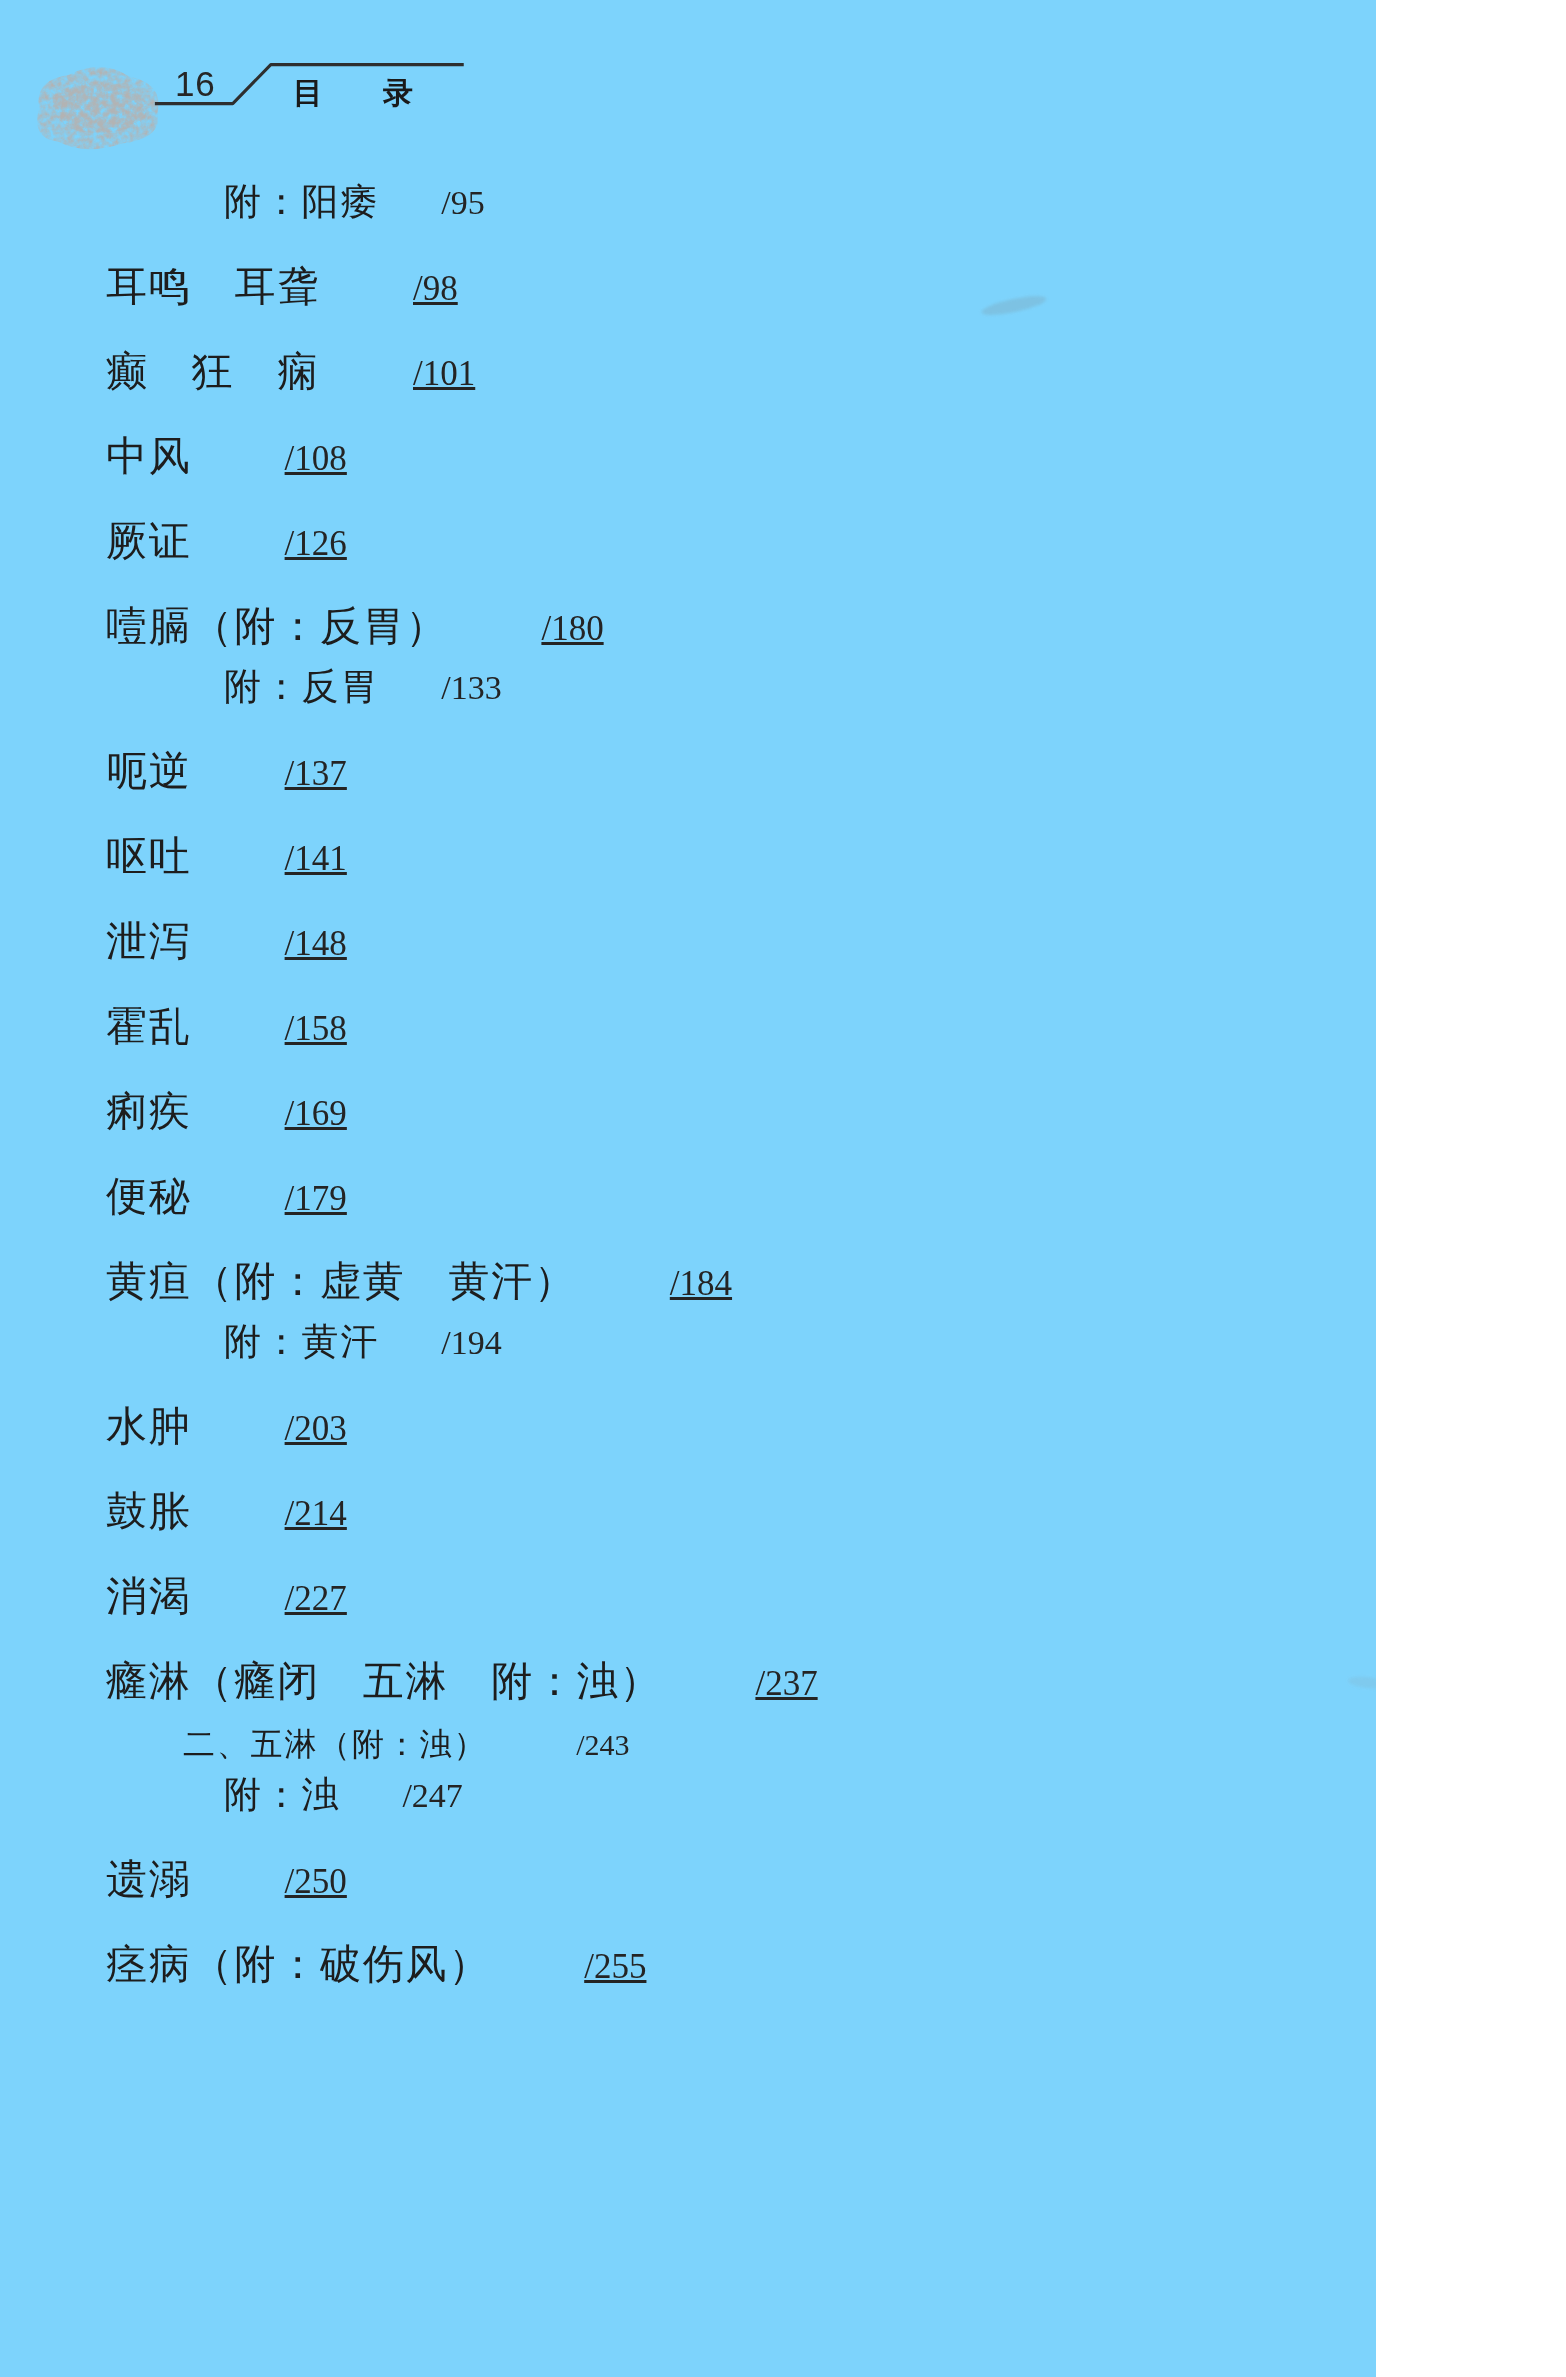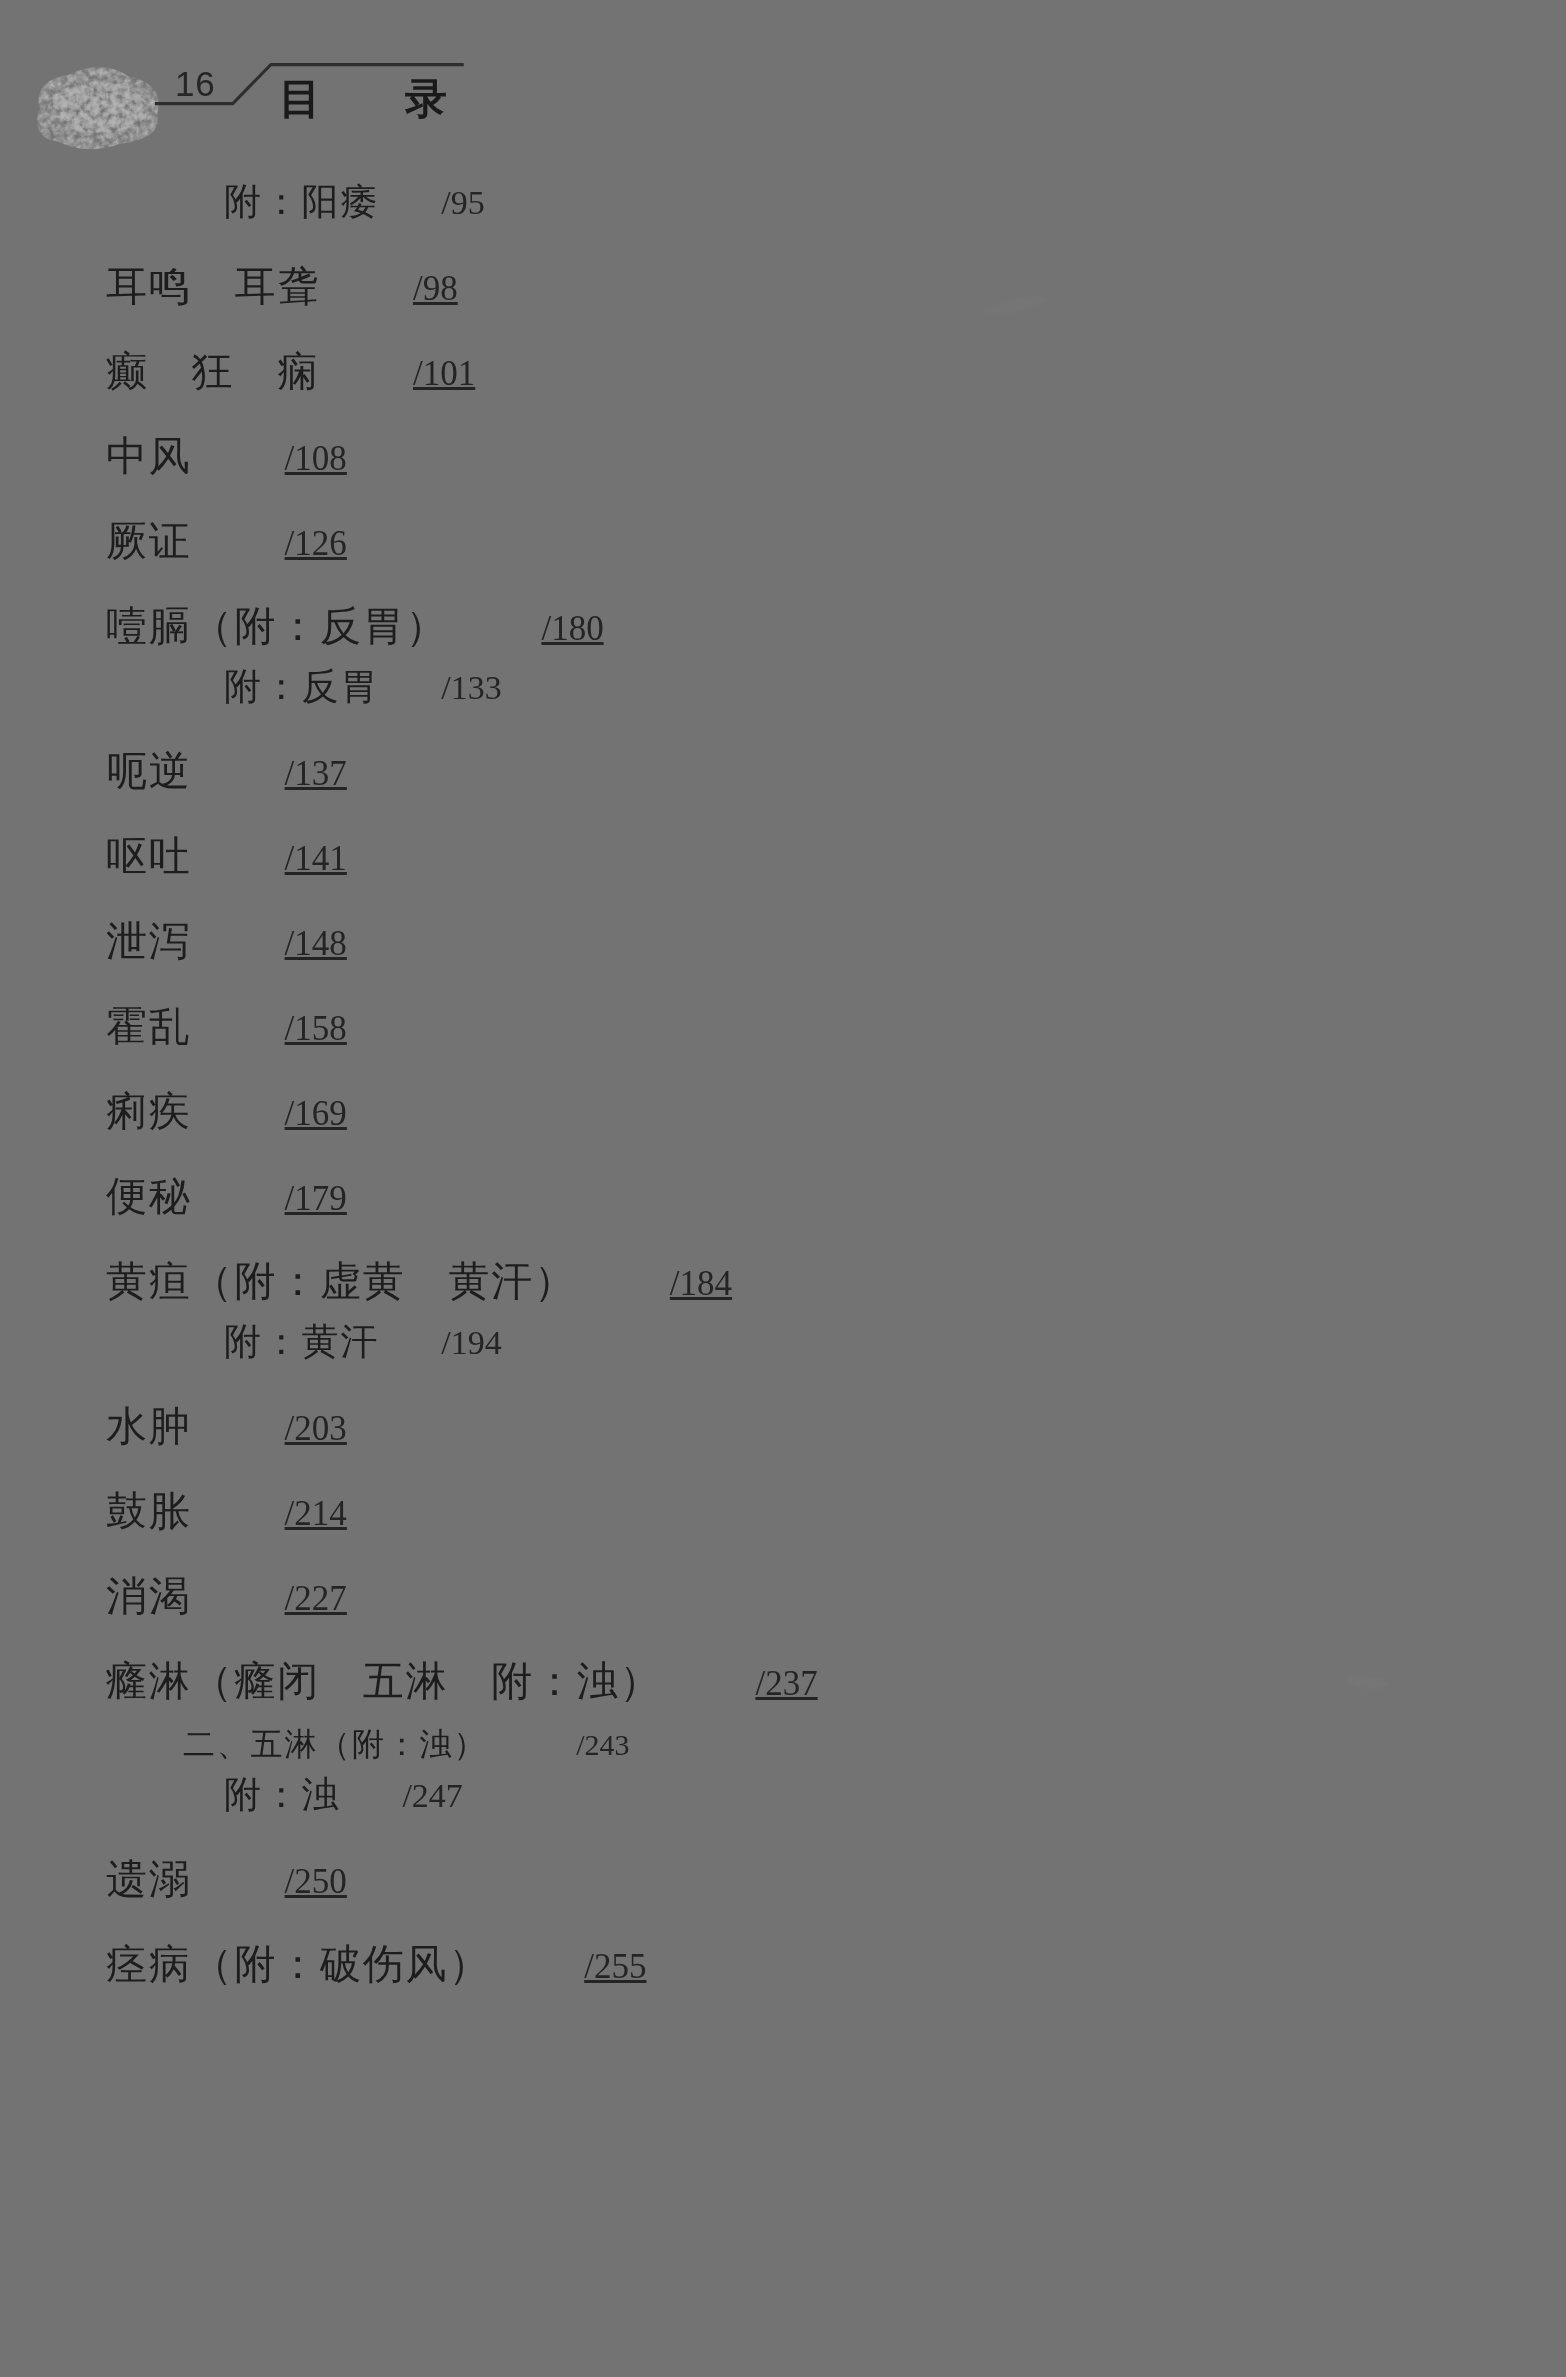--- a/index.html
+++ b/index.html
@@ -1,35 +1,35 @@
 <!DOCTYPE html>
 <html style="font-size:14px"><head>
 <meta charset="utf-8">
 <style>
   html,body{margin:0;padding:0;background:#ffffff;}
   .page{
     position:relative;
-    width:1566px;height:2377px;
-    background:#737373;
+    width:1376px;height:2377px;
+    background:#7dd3fc;
     overflow:hidden;
     color:#1d1d1d;
     font-family:"Liberation Serif", serif;
   }
   
   .hdr-rule{position:absolute;left:0;top:0;pointer-events:none;}
   .stamp{position:absolute;left:23px;top:57px;width:147px;height:97px;}
   .folio{
     position:absolute;left:175px;top:64px;
     font-family:"Liberation Sans", sans-serif;
     font-size:35px;letter-spacing:0.9px;color:#262626;
   }
   .doc-title{
-    position:absolute;left:279px;top:78px;margin:0;
+    position:absolute;left:293px;top:78px;margin:0;
     font-family:"Liberation Sans", sans-serif;
-    font-weight:700;font-size:42px;color:#1a1a1a;
+    font-weight:700;font-size:30px;color:#1a1a1a;
     line-height:1;white-space:pre;
   }
   
   .toc{
     position:absolute;left:0;top:9px;width:100%;
     padding-top:197px;box-sizing:border-box;
   }
   .row{line-height:1;white-space:nowrap;}
   .lvl-main{padding-left:106px;font-size:41px;margin-bottom:44px;}
   .lvl-sub {padding-left:224px;font-size:37px;margin-top:-23px;margin-bottom:46px;}

